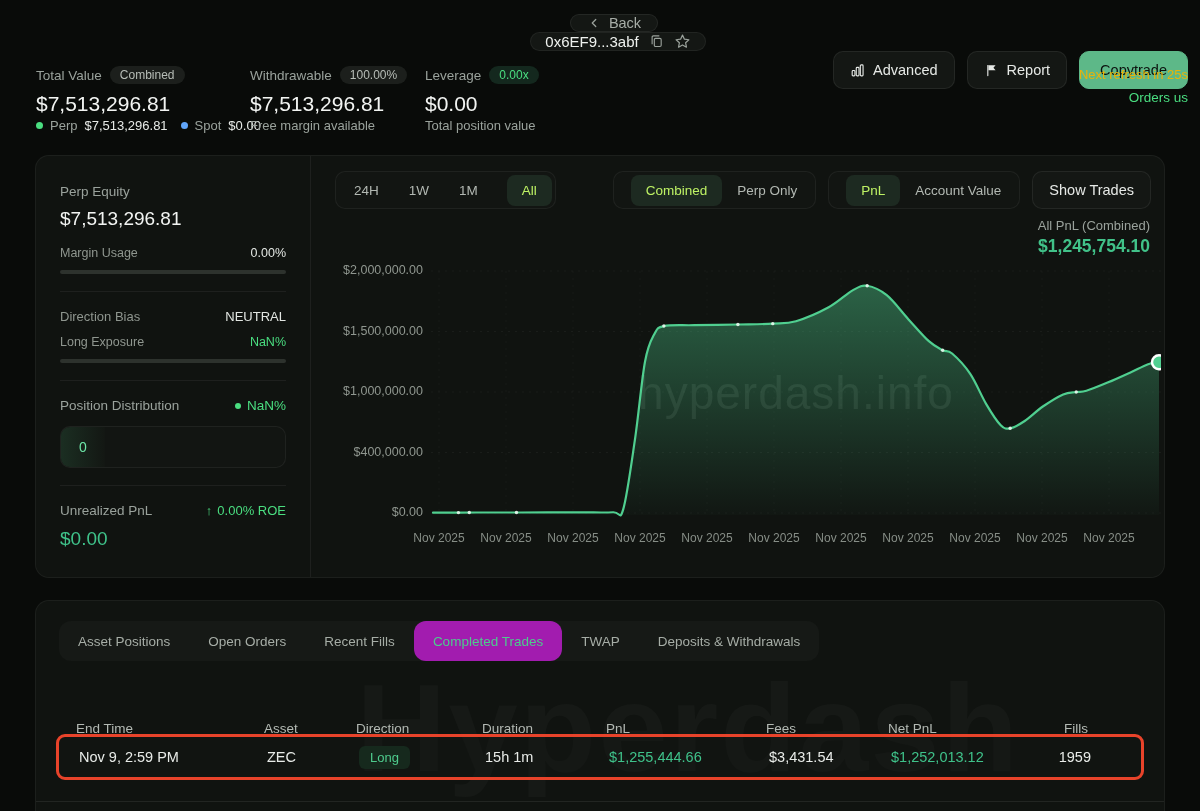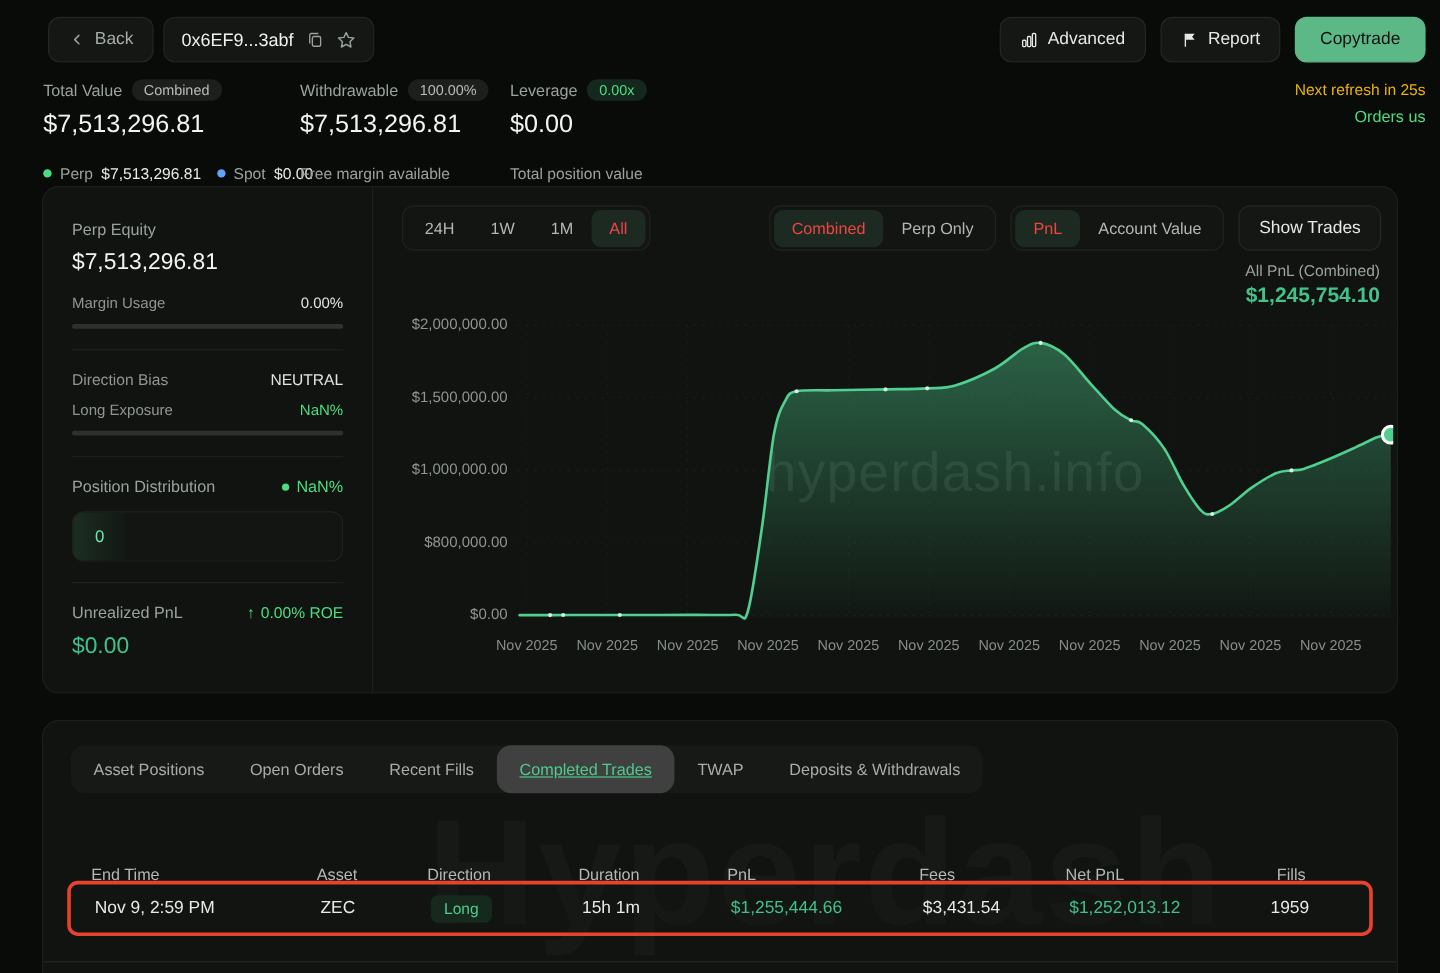--- a/index.html
+++ b/index.html
@@ -5,21 +5,21 @@
   * { box-sizing: border-box; }
   html,body { margin:0; padding:0; }
   body {
     width:1200px; height:811px; overflow:hidden; position:relative;
     background:#090b09; color:#e6e9e6;
     font-family:"Liberation Sans", sans-serif;
   }
   button { font-family:"Liberation Sans", sans-serif; cursor:pointer; }
 
   
-  .topbar { position:absolute; top:14px; left:40px; right:12px; height:38px; display:flex; align-items:center; }
+  .topbar { position:absolute; top:14px; left:40px; right:12px; height:38px; display:flex; align-items:center;flex-direction:column; }
   .btn {
     display:inline-flex; align-items:center; gap:8px; height:38px; padding:0 16px;
     background:#141714; border:1px solid rgba(255,255,255,.07); border-radius:10px;
     color:#e6e9e6; font-size:14.5px;
   }
   .btn.muted { color:#a7ada7; }
   .addr-pill {
     display:inline-flex; align-items:center; gap:10px; height:38px; padding:0 14px;
     margin-left:8px; background:#141714; border:1px solid rgba(255,255,255,.06);
     border-radius:10px; font-size:15px; color:#eef1ee;
@@ -27,21 +27,21 @@
   .icon-btn { background:none; border:0; padding:0; color:#9aa19b; display:inline-flex; }
   .topbar .right { margin-left:auto; display:flex; gap:12px; }
   .btn.copytrade { background:#5db888; border-color:#5db888; color:#0c120e; font-weight:400; padding:0 20px; }
 
   
   .stat { position:absolute; top:65px; }
   .stat .lblrow { display:flex; align-items:center; gap:8px; font-size:13.5px; color:#9aa29c; height:20px; }
   .pill-badge { background:#1c1f1c; color:#b7bdb7; border-radius:10px; padding:2px 10px; font-size:12px; }
   .pill-badge.green { background:#14281e; color:#4ade80; }
   .stat .value { font-size:21px; color:#f2f4f2; font-weight:500; margin-top:7px; }
-  .stat .sub { margin-top:21px; font-size:13px; color:#9aa29c; display:flex; align-items:center; gap:7px; }
+  .stat .sub { margin-top:2px; font-size:13px; color:#9aa29c; display:flex; align-items:center; gap:7px; }
   .dot { width:7px; height:7px; border-radius:50%; display:inline-block; }
   .dot.green { background:#4ade80; } .dot.blue { background:#60a5fa; }
   .sub b { color:#e8ebe8; font-weight:500; }
   .refresh-note { position:absolute; top:67px; right:12px; font-size:13px; color:#eab308; }
   .support-link { position:absolute; top:90px; right:12px; font-size:13.5px; color:#4ade80; }
 
   
   .card { background:#101310; border:1px solid rgba(255,255,255,.05); border-radius:14px; }
   .main-card { position:absolute; left:35px; top:155px; width:1130px; height:423px; display:flex; }
   .left-panel { width:275px; flex:none; border-right:1px solid rgba(255,255,255,.06); padding:28px 24px 0 24px; }
@@ -55,35 +55,35 @@
   .dist-chip { width:44px; background:linear-gradient(90deg,#1b2e22,#131713); color:#6ee7a8; font-size:14px; display:flex; align-items:center; justify-content:center; }
   .roe { color:#4ade80; font-size:13px; display:flex; gap:5px; align-items:center; }
   .pnl-zero { font-size:19px; color:#3fc28a; font-weight:500; margin-top:10px; }
 
   
   .chart-section { flex:1; position:relative; }
   .toolbar { display:flex; gap:12px; padding:15px 13px 0 24px; }
   .toolbar .right { margin-left:auto; display:flex; gap:12px; }
   .seg-group { display:inline-flex; align-items:center; background:#121512; border:1px solid rgba(255,255,255,.06); border-radius:10px; padding:3px; height:38px; }
   .seg-item { border:0; background:transparent; color:#b2b8b2; font-size:13.5px; padding:0 15px; height:31px; border-radius:8px; }
-  .seg-item.selected { background:#1d2a21; color:#ef4444; }
+  .seg-item.selected { background:#1d2a21; color:#bef264;margin-left:14px; }
   .show-trades { height:38px; }
   .pnl-caption { position:absolute; right:14px; top:62px; font-size:13px; color:#9aa29c; }
   .pnl-big { position:absolute; right:14px; top:80px; font-size:17.5px; color:#41c289; font-weight:600; }
   .y-label { position:absolute; left:0; width:112px; text-align:right; font-size:12.5px; color:#8f968f; }
   .x-label { position:absolute; width:56px; text-align:center; font-size:12px; color:#868d86; top:375px; }
   .chart-svg { position:absolute; left:120px; top:105px; }
   .wm-chart { position:absolute; left:485px; top:210px; transform:translateX(-50%); font-size:46px; color:rgba(195,205,197,.10); letter-spacing:1px; white-space:nowrap; }
 
   
   .bottom-card { position:absolute; left:35px; top:600px; width:1130px; height:230px; overflow:hidden; }
   .wm-bottom { position:absolute; left:320px; top:55px; font-size:125px; font-weight:bold; color:rgba(255,255,255,.028); letter-spacing:2px; pointer-events:none; }
   .tabs-bar { position:absolute; left:23px; top:20px; height:40px; background:#161916; border-radius:12px; display:inline-flex; align-items:center; }
   .btab { border:0; background:transparent; color:#a6ada6; font-size:13.5px; padding:0 19px; height:40px; border-radius:12px; }
-  .btab.selected { background:#404040; color:#4ecb8d;text-decoration:underline; }
+  .btab.selected { background:#a21caf; color:#4ecb8d; }
   .tgrid { display:grid; grid-template-columns:188px 92px 126px 124px 160px 122px 150px 50px; align-items:center; }
   .thead { position:absolute; left:0; right:0; top:96px; padding-left:40px; font-size:13.5px; color:#b3b9b3;margin-top:24px; }
   .thead .h.right, .trow .c.right { text-align:right; }
   .hl-row { position:absolute; left:20px; top:133px; width:1088px; height:46px; border:3px solid #e8432a; border-radius:9px; background:rgba(20,23,20,.4); display:flex; align-items:center; }
   .trow { padding-left:20px; width:100%; font-size:14.5px; color:#e8ebe8; }
   .trow .c.money { color:#3fc28a; }
   .badge-long { display:inline-block; background:#16291d; color:#4ecb8d; font-size:13px; padding:4px 11px; border-radius:6px; }
   .bottom-div { position:absolute; left:0; right:0; top:200px; height:1px; background:rgba(255,255,255,.08); }
 </style>
 </head>
@@ -245,21 +245,21 @@
         </button>
       </div>
     </div>
     <div class="pnl-caption">All PnL (Combined)</div>
     <div class="pnl-big">$1,245,754.10</div>
     <div class="wm-chart">hyperdash.info</div>
     <div id="y-labels">
         <div class="y-label" style="top: 107px;">$2,000,000.00</div>
         <div class="y-label" style="top: 167.5px;">$1,500,000.00</div>
         <div class="y-label" style="top: 228px;">$1,000,000.00</div>
-        <div class="y-label" style="top: 288.5px;">$800,000.00</div>
+        <div class="y-label" style="top: 288.5px;">$400,000.00</div>
         <div class="y-label" style="top: 349px;">$0.00</div>
       </div>
     <div id="x-labels">
         <div class="x-label" style="left: 100px;">Nov 2025</div>
         <div class="x-label" style="left: 167px;">Nov 2025</div>
         <div class="x-label" style="left: 234px;">Nov 2025</div>
         <div class="x-label" style="left: 301px;">Nov 2025</div>
         <div class="x-label" style="left: 368px;">Nov 2025</div>
         <div class="x-label" style="left: 435px;">Nov 2025</div>
         <div class="x-label" style="left: 502px;">Nov 2025</div>

